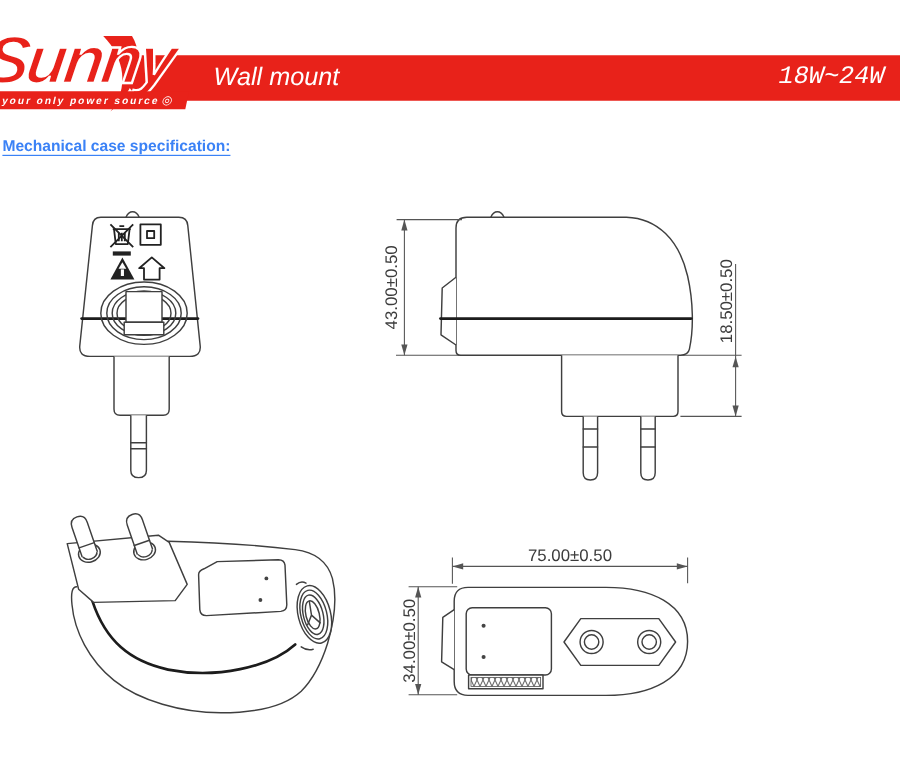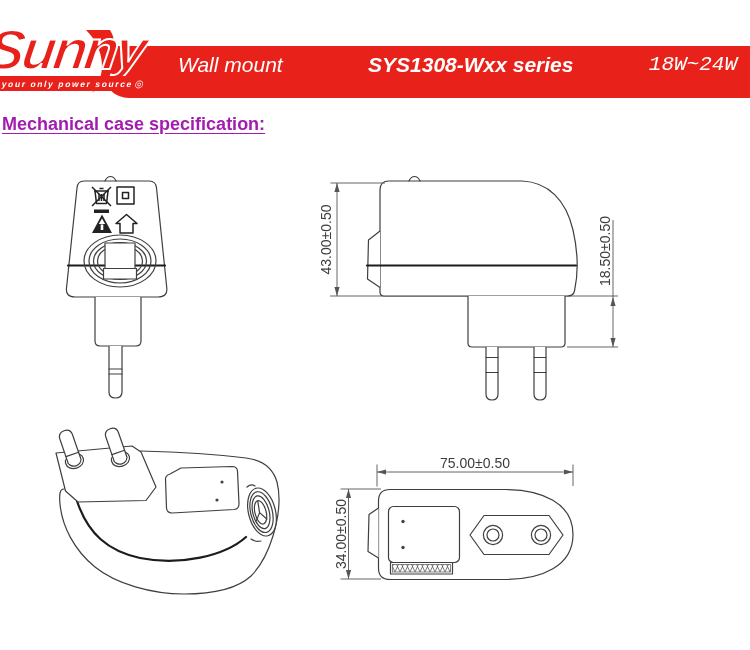--- a/index.html
+++ b/index.html
@@ -1,39 +1,39 @@
 <!DOCTYPE html>
 <html><head>
 <meta charset="utf-8">
 <style>
   html,body{margin:0;padding:0;background:#fff;}
   .page{position:relative;width:750px;height:650px;background:#fff;overflow:hidden;
         font-family:"Liberation Sans",sans-serif;}
   .drawing-layer{position:absolute;left:0;top:0;width:750px;height:650px;}
   
-  .banner{position:absolute;left:103px;top:46px;width:647px;height:52px;
+  .banner{position:absolute;left:103px;top:46px;width:647px;height:38px;
           background:var(--red);border-radius:10px 0 0 26px;}
   .banner .b-label{position:absolute;top:7px;color:#fff;font-style:italic;
           font-size:21px;line-height:24px;white-space:nowrap;}
   .banner .b-type{left:75px;}
   .banner .b-series{left:265px;font-weight:bold;}
   .banner .b-power{right:13px;font-family:Liberation Mono, monospace;}
   .logo-brand{position:absolute;left:-12px;top:22px;color:var(--red);
           font-size:56px;font-weight:bold;font-style:italic;letter-spacing:-3px;
           transform:skewX(-8deg);line-height:56px;
           -webkit-text-stroke:2px #ffffff;}
   .logo-strip{position:absolute;left:-14px;top:76px;width:170px;height:15px;
           background:var(--red);transform:skewX(-12deg);display:flex;
           align-items:center;overflow:hidden;}
   .logo-strip .tagline{color:#fff;font-size:8.5px;font-weight:bold;
           letter-spacing:1.6px;padding-left:16px;white-space:nowrap;}
   .logo-strip .tagmark{color:#fff;font-size:10px;margin-left:2px;}
   .swoosh-svg{position:absolute;left:0;top:0;width:140px;height:100px;}
-  .section-title{position:absolute;left:2px;top:114px;font-size:18px;
-          font-weight:bold;color:#a21caf;text-decoration:underline;
+  .section-title{position:absolute;left:2px;top:114px;font-size:13px;
+          font-weight:bold;color:#3b82f6;text-decoration:underline;
           text-underline-offset:3px;}
   
   .ol{stroke:#3f3f3f;stroke-width:1.2;fill:none;stroke-linejoin:round;stroke-linecap:round;}
   .olf{stroke:#3f3f3f;stroke-width:1.2;fill:#fff;stroke-linejoin:round;}
   .seam{stroke:#1c1c1c;stroke-width:2.2;fill:none;stroke-linecap:round;}
   .dim{stroke:#555;stroke-width:0.9;fill:none;}
   .dimtxt{fill:#3c3c3c;font-size:14px;font-family:"Liberation Sans",sans-serif;}
   .arr{fill:#555;stroke:none;}
   .sym{stroke:#222;stroke-width:1.5;fill:none;stroke-linejoin:round;}
 </style>
@@ -204,21 +204,20 @@
         <line class="dim" x1="348.5" y1="489" x2="348.5" y2="579"></line>
         <path class="arr" d="M 348.5,489 l -2.6,9 l 5.2,0 Z"></path>
         <path class="arr" d="M 348.5,579 l -2.6,-9 l 5.2,0 Z"></path>
         <text class="dimtxt" transform="translate(345.5,534) rotate(-90)" text-anchor="middle">34.00±0.50</text>
       </g>
     </g>
   </svg>
 
   <div class="banner">
     <span class="b-label b-type">Wall mount</span>
-    <span class="b-label b-series">SYS1308-Wxx series</span>
     <span class="b-label b-power">18W~24W</span>
   </div>
 
   <svg class="swoosh-svg" viewBox="0 0 140 100">
     <path d="M 86,30 C 104,48 108,74 92,93 C 112,76 122,50 110,30 Z" fill="#e8221a"></path>
   </svg>
 
   <div class="logo-brand">Sunny</div>
 
   <div class="logo-strip">

